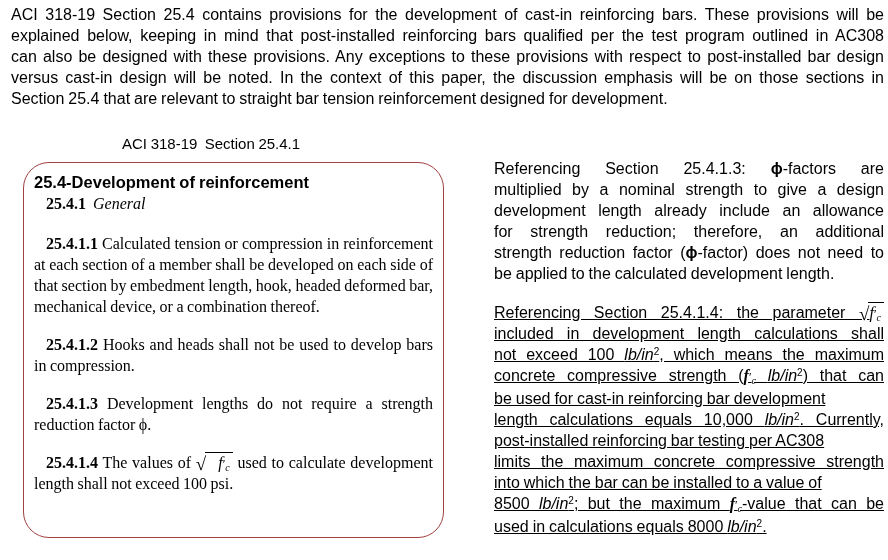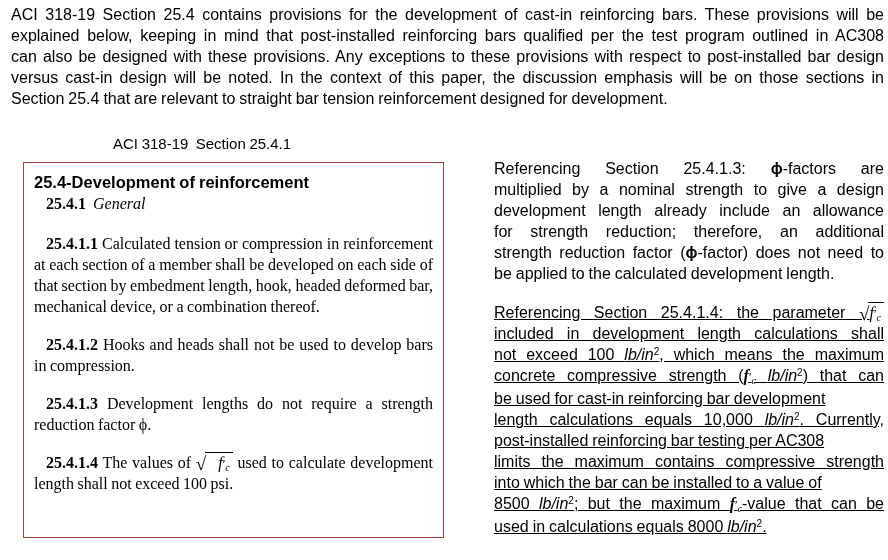--- a/index.html
+++ b/index.html
@@ -15,21 +15,21 @@
   }
   .line{ text-align:justify; }
   .line.stretch{ text-align-last:justify; -moz-text-align-last:justify; }
   .line.first{ text-indent:12px; }
 
   .intro{
     position:absolute; left:11px; top:4px; width:873px;
     line-height:21px;
   }
   .caption{
-    position:absolute; left:113px; top:136px;
+    position:absolute; left:122px; top:136px;
     font-size:15px; line-height:16px; white-space:pre;
   }
   .acibox{
     position:absolute; left:23px; top:162px;
     box-sizing:border-box; width:421px; height:376px;
     border:1px solid #a04340;
     padding:9px 10px;
     font-family:"Liberation Serif",serif;
     line-height:21px;
   }
@@ -67,21 +67,21 @@
 <div class="intro">
     <div class="line stretch">ACI 318-19 Section 25.4 contains provisions for the development of cast-in reinforcing bars. These provisions will be</div>
     <div class="line stretch">explained below, keeping in mind that post-installed reinforcing bars qualified per the test program outlined in AC308</div>
     <div class="line stretch">can also be designed with these provisions. Any exceptions to these provisions with respect to post-installed bar design</div>
     <div class="line stretch">versus cast-in design will be noted. In the context of this paper, the discussion emphasis will be on those sections in</div>
     <div class="line">Section 25.4 that are relevant to straight bar tension reinforcement designed for development.</div>
   </div>
 
 <div class="caption">ACI 318-19  Section 25.4.1</div>
 
-<div class="acibox" style="border-color: rgb(160, 67, 64);">
+<div class="acibox" style="border-color: rgb(160, 67, 64); border-radius: 26px;">
   <div class="box-title">25.4-Development of reinforcement</div>
   <div class="box-sub"><b>25.4.1</b>  <i>General</i></div>
   <div id="clauses">
       <div class="clause cfirst">
         <div class="line stretch first"><b>25.4.1.1</b> Calculated tension or compression in reinforcement</div>
         <div class="line stretch">at each section of a member shall be developed on each side of</div>
         <div class="line stretch">that section by embedment length, hook, headed deformed bar,</div>
         <div class="line">mechanical device, or a combination thereof.</div>
       </div>
       <div class="clause">
@@ -109,18 +109,18 @@
       <div class="line">be applied to the calculated development length.</div>
     </div>
     <div class="c-para">
       <div class="line stretch">Referencing Section 25.4.1.4: the parameter <span class="sqrt"><span class="rad">√</span><span class="rdc"><span class="fc"><i>f</i><span class="pr">′</span><sub><i>c</i></sub></span></span></span></div>
       <div class="line stretch">included in development length calculations shall</div>
       <div class="line stretch">not exceed 100 <i>lb/in</i><sup>2</sup>, which means the maximum</div>
       <div class="line stretch">concrete compressive strength (<span class="fc"><b><i>f</i></b><span class="pr">′</span><sub><i>c</i></sub></span> <i>lb/in</i><sup>2</sup>) that can</div>
       <div class="line">be used for cast-in reinforcing bar development</div>
       <div class="line stretch">length calculations equals 10,000 <i>lb/in</i><sup>2</sup>. Currently,</div>
       <div class="line">post-installed reinforcing bar testing per AC308</div>
-      <div class="line stretch">limits the maximum contains compressive strength</div>
+      <div class="line stretch">limits the maximum concrete compressive strength</div>
       <div class="line">into which the bar can be installed to a value of</div>
       <div class="line stretch">8500 <i>lb/in</i><sup>2</sup>; but the maximum <span class="fc"><b><i>f</i></b><span class="pr">′</span><sub><i>c</i></sub></span>-value that can be</div>
       <div class="line">used in calculations equals 8000 <i>lb/in</i><sup>2</sup>.</div>
     </div>
   </div>
 
 </body></html>

